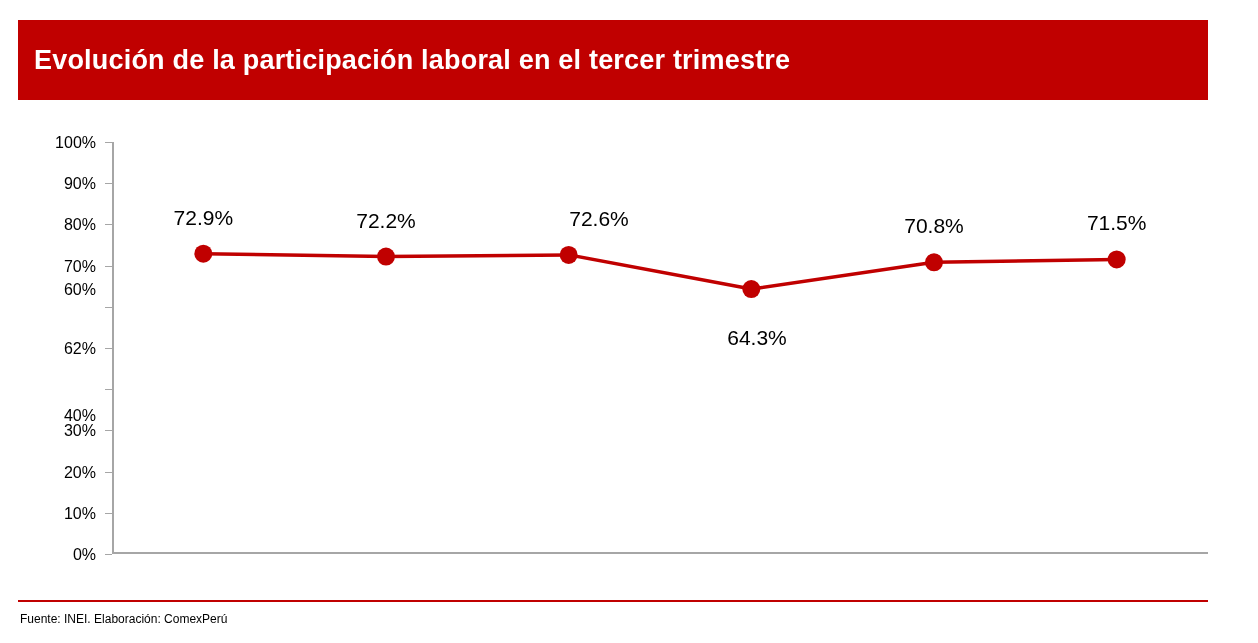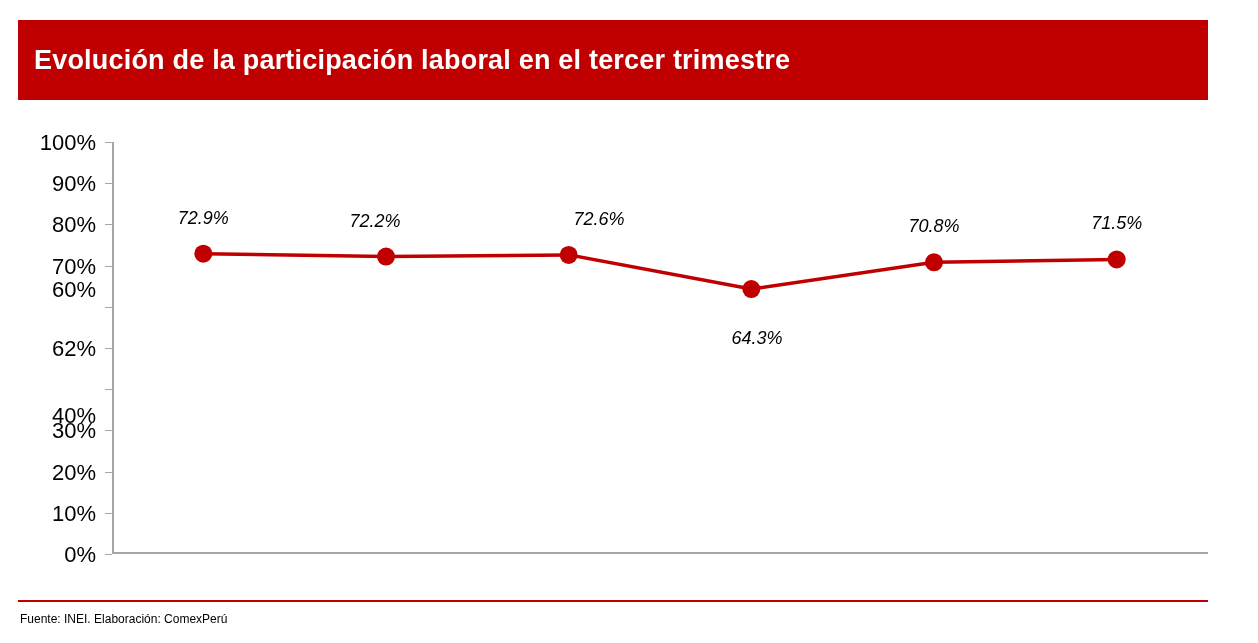--- a/index.html
+++ b/index.html
@@ -49,21 +49,21 @@
   .y-labels {
     position: absolute;
     left: 18px;
     top: 22px;
     width: 86px;
     height: 412px;
   }
   .y-labels div {
     position: absolute;
     right: 8px;
-    font-size: 22px;
+    font-size: 16px;
     line-height: 21px;
     transform: translateY(-50%);
     white-space: nowrap;
     color: #000;
   }
   .axis-line-y {
     position: absolute;
     left: 112px;
     top: 22px;
     width: 2px;
@@ -104,26 +104,25 @@
   svg.series {
     position: absolute;
     left: 112px;
     top: 22px;
     width: 1096px;
     height: 412px;
     overflow: visible;
   }
   .dlabel {
     position: absolute;
-    font-size: 18px;
+    font-size: 21px;
     line-height: 24px;
     transform: translateX(-50%);
     white-space: nowrap;
     color: #000;
-    font-style: italic;
   }
   
   .footer-rule {
     position: absolute;
     left: 18px;
     top: 600px;
     width: 1190px;
     height: 2px;
     background: #c00000;
   }
@@ -179,21 +178,21 @@
         <circle cx="91.33333333333333" cy="111.65199999999999" r="9" fill="#c00000"></circle>
         <circle cx="274" cy="114.536" r="9" fill="#c00000"></circle>
         <circle cx="456.66666666666663" cy="112.88800000000003" r="9" fill="#c00000"></circle>
         <circle cx="639.3333333333333" cy="147.084" r="9" fill="#c00000"></circle>
         <circle cx="822" cy="120.30400000000003" r="9" fill="#c00000"></circle>
         <circle cx="1004.6666666666666" cy="117.42000000000002" r="9" fill="#c00000"></circle>
       </svg>
 
     <div id="data-labels">
         <div class="dlabel" style="left: 203.333px; top: 85.652px;">72.9%</div>
-        <div class="dlabel" style="left: 375px; top: 88.536px;">72.2%</div>
+        <div class="dlabel" style="left: 386px; top: 88.536px;">72.2%</div>
         <div class="dlabel" style="left: 599px; top: 86.888px;">72.6%</div>
         <div class="dlabel" style="left: 757px; top: 187.084px; margin-top: 19px;">64.3%</div>
         <div class="dlabel" style="left: 934px; top: 94.304px;">70.8%</div>
         <div class="dlabel" style="left: 1116.67px; top: 91.42px;">71.5%</div>
       </div>
 
   </div>
 
   <div class="footer-rule"></div>
   <div class="footer-text">Fuente: INEI. Elaboración: ComexPerú</div>

